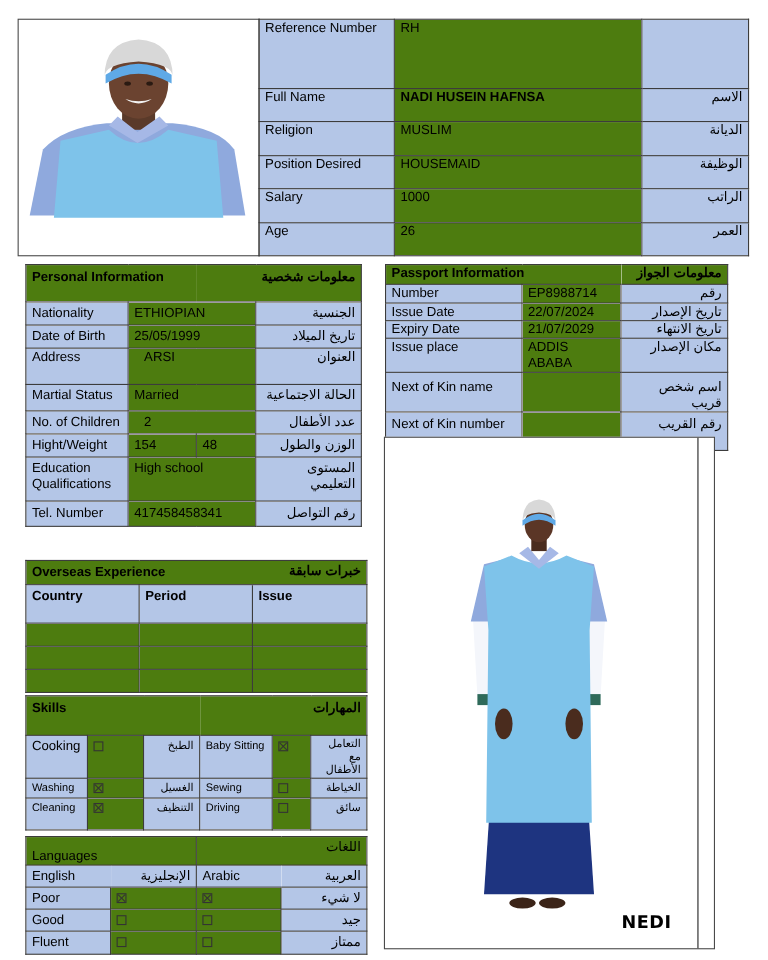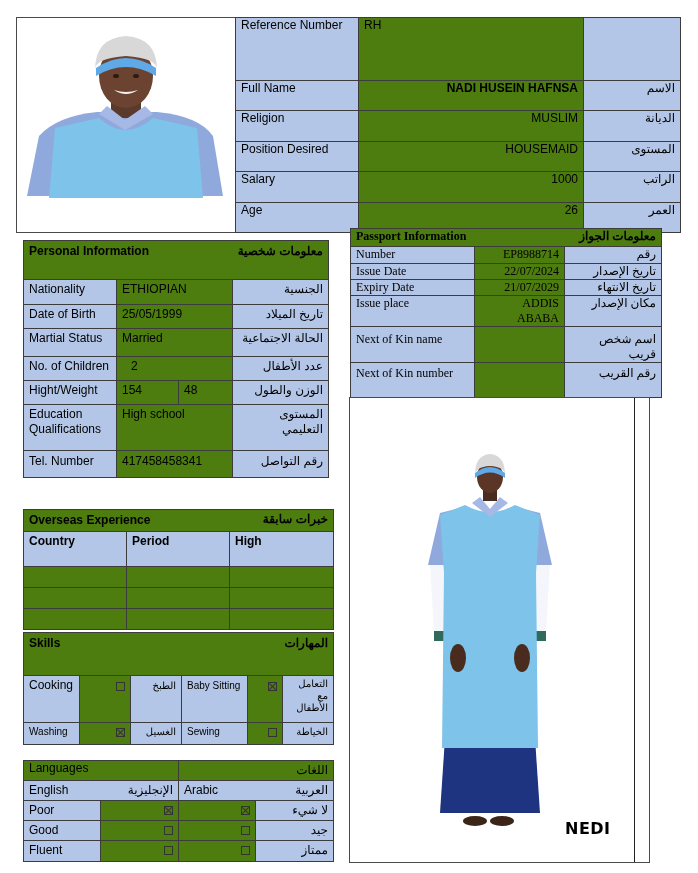--- a/index.html
+++ b/index.html
@@ -5,21 +5,21 @@
   html, body { margin:0; padding:0; background:#ffffff; }
   body { width:698px; height:873px; position:relative; overflow:hidden;
          font-family:"Liberation Sans", sans-serif; font-size:12px; color:#000; }
   .abs { position:absolute; box-sizing:border-box; }
   .blue { background:#b4c6e7; }
   .white { background:#4d7c0f; }
   table { border-collapse:collapse; table-layout:fixed; }
   td { border:1px solid #3c3c3c; padding:0 5px; vertical-align:top; line-height:15px;
        font-size:12px; overflow:hidden; box-sizing:border-box; }
   .rtl { direction:rtl; text-align:right; }
-  .c { text-align:right; }
+  .c { text-align:left; }
   .b { font-weight:bold; }
   .box { border:1px solid #4a4a4a; }
   .chk { display:inline-block; width:9px; height:9px; border:1px solid #333;
          position:relative; vertical-align:middle; box-sizing:border-box; }
   .chk.on::before, .chk.on::after { content:""; position:absolute; left:-1px; top:3px;
          width:9px; height:1px; background:#333; }
   .chk.on::before { transform:rotate(45deg); }
   .chk.on::after { transform:rotate(-45deg); }
   .nedi { font-family:"DejaVu Sans", sans-serif; font-weight:bold; font-size:16px; letter-spacing:0.5px; }
 </style>
@@ -66,21 +66,21 @@
     <td class="blue rtl">الاسم</td>
   </tr>
   <tr style="height:18px">
     <td class="blue">Religion</td>
     <td class="white c">MUSLIM</td>
     <td class="blue rtl">الديانة</td>
   </tr>
   <tr style="height:18px">
     <td class="blue">Position Desired</td>
     <td class="white c">HOUSEMAID</td>
-    <td class="blue rtl">المستوى</td>
+    <td class="blue rtl">الوظيفة</td>
   </tr>
   <tr style="height:18px">
     <td class="blue">Salary</td>
     <td class="white c">1000</td>
     <td class="blue rtl">الراتب</td>
   </tr>
   <tr style="height:18px">
     <td class="blue">Age</td>
     <td class="white c">26</td>
     <td class="blue rtl">العمر</td>
@@ -103,20 +103,25 @@
   <tr style="height:21px">
     <td class="blue" style="padding-top:2px">Nationality</td>
     <td colspan="2" class="white" style="padding-top:2px">ETHIOPIAN</td>
     <td class="blue rtl" style="padding-top:2px">الجنسية</td>
   </tr>
   <tr style="height:21px">
     <td class="blue" style="padding-top:2px">Date of Birth</td>
     <td colspan="2" class="white" style="padding-top:2px">25/05/1999</td>
     <td class="blue rtl" style="padding-top:2px">تاريخ الميلاد</td>
   </tr>
+  <tr style="height:33px">
+    <td class="blue">Address</td>
+    <td colspan="2" class="white" style="padding-left:14px">ARSI</td>
+    <td class="blue rtl">العنوان</td>
+  </tr>
   <tr style="height:24px">
     <td class="blue" style="padding-top:2px">Martial Status</td>
     <td colspan="2" class="white" style="padding-top:2px">Married</td>
     <td class="blue rtl" style="padding-top:2px">الحالة الاجتماعية</td>
   </tr>
   <tr style="height:21px">
     <td class="blue" style="padding-top:2px">No. of Children</td>
     <td colspan="2" class="white" style="padding-top:2px;padding-left:14px">2</td>
     <td class="blue rtl" style="padding-top:2px">عدد الأطفال</td>
   </tr>
@@ -132,21 +137,21 @@
     <td class="blue rtl" style="padding-top:2px">المستوى التعليمي</td>
   </tr>
   <tr style="height:23px">
     <td class="blue" style="padding-top:3px">Tel. Number</td>
     <td colspan="2" class="white" style="padding-top:3px">417458458341</td>
     <td class="blue rtl" style="padding-top:3px">رقم التواصل</td>
   </tr>
 </tbody>
   </table>
 
-<table class="abs" style="left:350px;top:228px;width:311px;height:150px;font-family:Liberation Serif, serif;">
+<table class="abs" style="left:350px;top:240px;width:311px;height:150px;">
   <colgroup>
       <col style="width:124px">
       <col style="width:90px">
       <col style="width:97px">
     </colgroup>
   <tbody>
       <tr style="height:18px">
     <td colspan="2" class="white b" style="border-right:none;">Passport Information</td>
     <td class="white rtl b" style="border-left:none;">معلومات الجواز</td>
   </tr>
@@ -207,38 +212,38 @@
 
     <path d="M52 50 L70 64 L88 50 L80 44 L70 56 L60 44 Z" fill="#a6b8e6"></path>
 
     <rect x="63" y="36" width="14" height="12" fill="#4a2c1e"></rect>
 
     <ellipse cx="70" cy="24" rx="13" ry="16" fill="#5b3626"></ellipse>
 
     <path d="M55 22 Q55 2 70 1 Q85 2 85 22 Q85 14 70 13 Q55 14 55 22 Z" fill="#d8d8d8"></path>
     <path d="M55 20 Q70 8 85 20 L85 25 Q70 14 55 25 Z" fill="#5fa9e6"></path>
   </svg>
-  <div class="abs nedi" style="left:215px;top:421px;">NEDI</div>
+  <div class="abs nedi" style="left:215px;top:431px;">NEDI</div>
 </div>
 
 <table class="abs" style="left:23px;top:509px;width:310px;height:108px;">
   <colgroup>
       <col style="width:103px">
       <col style="width:103px">
       <col style="width:104px">
     </colgroup>
   <tbody>
       <tr style="height:22px">
     <td colspan="2" class="white b" style="padding-top:3px;border-right:none;">Overseas Experience</td>
     <td class="white rtl b" style="padding-top:2px;border-left:none;text-align:right;">خبرات سابقة</td>
   </tr>
   <tr style="height:35px">
     <td class="blue b" style="padding-top:2px">Country</td>
     <td class="blue b" style="padding-top:2px">Period</td>
-    <td class="blue b" style="padding-top:2px">High</td>
+    <td class="blue b" style="padding-top:2px">Issue</td>
   </tr>
   <tr style="height:21px">
     <td class="white"></td>
     <td class="white"></td>
     <td class="white"></td>
   </tr>
   <tr style="height:21px">
     <td class="white"></td>
     <td class="white"></td>
     <td class="white"></td>
@@ -274,33 +279,41 @@
     <td class="blue rtl" style="font-size:10px;line-height:12px;padding-top:2px">التعامل مع الأطفال</td>
   </tr>
   <tr style="height:18px">
     <td class="blue" style="font-size:10px;padding-top:1px">Washing</td>
     <td class="white c" style="padding-top:1px"><span class="chk on"></span></td>
     <td class="blue rtl" style="font-size:10px;padding-top:1px">الغسيل</td>
     <td class="blue" style="font-size:10px;padding-top:1px">Sewing</td>
     <td class="white c" style="padding-top:1px"><span class="chk"></span></td>
     <td class="blue rtl" style="font-size:10px;padding-top:1px">الخياطة</td>
   </tr>
+  <tr style="height:29px">
+    <td class="blue" style="font-size:10px;padding-top:1px">Cleaning</td>
+    <td class="white c" style="padding-top:1px"><span class="chk on"></span></td>
+    <td class="blue rtl" style="font-size:10px;padding-top:1px">التنظيف</td>
+    <td class="blue" style="font-size:10px;padding-top:1px">Driving</td>
+    <td class="white c" style="padding-top:1px"><span class="chk"></span></td>
+    <td class="blue rtl" style="font-size:10px;padding-top:1px">سائق</td>
+  </tr>
 </tbody>
   </table>
 
 <table class="abs" style="left:23px;top:760px;width:310px;height:101px;">
   <colgroup>
       <col style="width:77px">
       <col style="width:78px">
       <col style="width:77px">
       <col style="width:78px">
     </colgroup>
   <tbody>
       <tr style="height:20px">
-    <td colspan="2" class="white" style="padding-top:0">Languages</td>
+    <td colspan="2" class="white" style="padding-top:10px">Languages</td>
     <td colspan="2" class="white rtl" style="padding-top:2px">اللغات</td>
   </tr>
   <tr style="height:20px">
     <td class="blue" style="padding-top:2px;border-right:none">English</td>
     <td class="blue rtl" style="padding-top:2px;border-left:none">الإنجليزية</td>
     <td class="blue" style="padding-top:2px;border-right:none">Arabic</td>
     <td class="blue rtl" style="padding-top:2px;border-left:none">العربية</td>
   </tr>
   <tr style="height:20px">
     <td class="blue" style="padding-top:2px">Poor</td>

